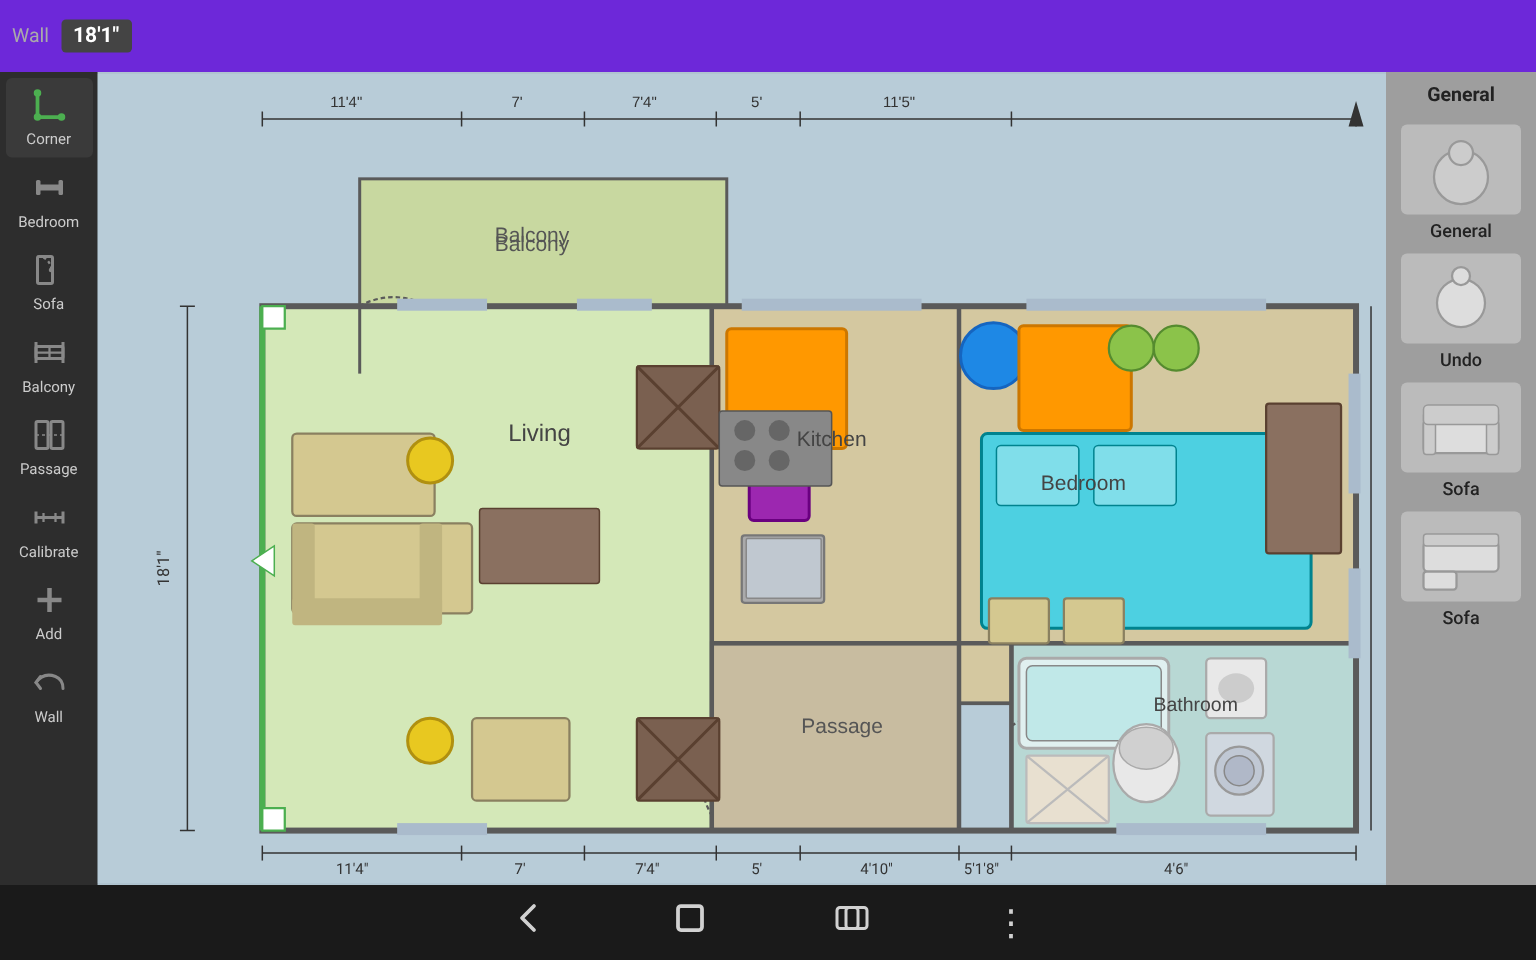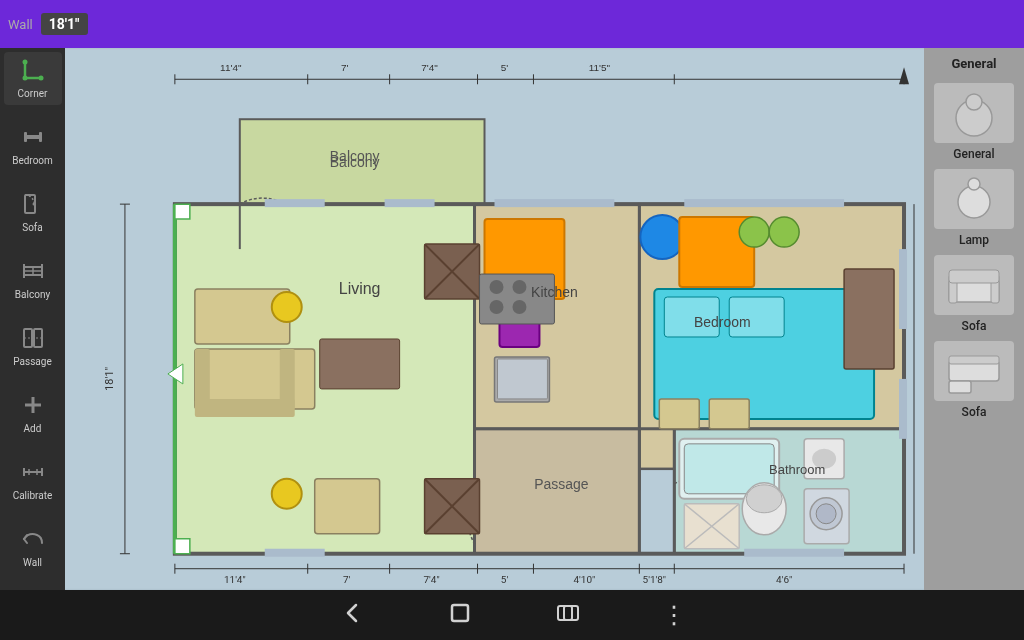--- a/index.html
+++ b/index.html
@@ -45,21 +45,21 @@
     }
 
     
     #left-toolbar {
       width: 65px;
       background: #2d2d2d;
       display: flex;
       flex-direction: column;
       align-items: center;
       padding: 4px 0;
-      gap: 14px;
+      gap: 2px;
       flex-shrink: 0;
     }
     .tool-item {
       width: 58px;
       display: flex;
       flex-direction: column;
       align-items: center;
       padding: 6px 4px;
       border-radius: 4px;
       cursor: pointer;
@@ -215,38 +215,38 @@
           <rect x="13" y="3" width="8" height="18" rx="1" fill="none" stroke="#888" stroke-width="2"></rect>
           <line x1="3" y1="12" x2="21" y2="12" stroke="#888" stroke-width="1" stroke-dasharray="2,2"></line>
         </svg>
       </div>
       <span class="tool-label">Passage</span>
     </div>
 
     <div class="tool-item">
       <div class="tool-icon">
         <svg width="24" height="24" viewBox="0 0 24 24">
-          <line x1="12" y1="4" x2="12" y2="20" stroke="#888" stroke-width="3"></line>
-          <line x1="4" y1="12" x2="20" y2="12" stroke="#888" stroke-width="3"></line>
-        </svg>
-      </div>
-      <span class="tool-label">Add</span>
-    </div>
-
-    <div class="tool-item">
-      <div class="tool-icon">
-        <svg width="24" height="24" viewBox="0 0 24 24">
           <line x1="3" y1="12" x2="21" y2="12" stroke="#888" stroke-width="2"></line>
           <line x1="3" y1="8" x2="3" y2="16" stroke="#888" stroke-width="2"></line>
           <line x1="21" y1="8" x2="21" y2="16" stroke="#888" stroke-width="2"></line>
           <line x1="8" y1="9" x2="8" y2="15" stroke="#888" stroke-width="1.5"></line>
           <line x1="16" y1="9" x2="16" y2="15" stroke="#888" stroke-width="1.5"></line>
         </svg>
       </div>
       <span class="tool-label">Calibrate</span>
+    </div>
+
+    <div class="tool-item">
+      <div class="tool-icon">
+        <svg width="24" height="24" viewBox="0 0 24 24">
+          <line x1="12" y1="4" x2="12" y2="20" stroke="#888" stroke-width="3"></line>
+          <line x1="4" y1="12" x2="20" y2="12" stroke="#888" stroke-width="3"></line>
+        </svg>
+      </div>
+      <span class="tool-label">Add</span>
     </div>
 
     <div class="tool-item">
       <div class="tool-icon">
         <svg width="24" height="24" viewBox="0 0 24 24">
           <path d="M6 8 L3 12 L6 16" fill="none" stroke="#888" stroke-width="2" stroke-linecap="round"></path>
           <path d="M3 12 Q8 5 16 8 Q21 10 21 16" fill="none" stroke="#888" stroke-width="2" stroke-linecap="round"></path>
         </svg>
       </div>
       <span class="tool-label">Wall</span>
@@ -444,21 +444,21 @@
       <span class="furniture-label">General</span>
     </div>
 
     <div class="furniture-item">
       <div class="furniture-preview" style="background: #bbb;">
         <svg width="60" height="50" viewBox="0 0 60 50">
           <circle cx="30" cy="28" r="16" fill="#ddd" stroke="#999" stroke-width="1.5"></circle>
           <circle cx="30" cy="10" r="6" fill="#ddd" stroke="#999" stroke-width="1.5"></circle>
         </svg>
       </div>
-      <span class="furniture-label">Lamp</span>
+      <span class="furniture-label">Undo</span>
     </div>
 
 
     <div class="furniture-item">
       <div class="furniture-preview" style="background: #bbb;">
         <svg width="60" height="50" viewBox="0 0 60 50">
           <rect x="5" y="20" width="50" height="22" rx="3" fill="#ddd" stroke="#999" stroke-width="1.5"></rect>
           <rect x="5" y="15" width="8" height="28" rx="2" fill="#ccc" stroke="#999" stroke-width="1"></rect>
           <rect x="47" y="15" width="8" height="28" rx="2" fill="#ccc" stroke="#999" stroke-width="1"></rect>
           <rect x="5" y="10" width="50" height="13" rx="3" fill="#ccc" stroke="#999" stroke-width="1"></rect>

